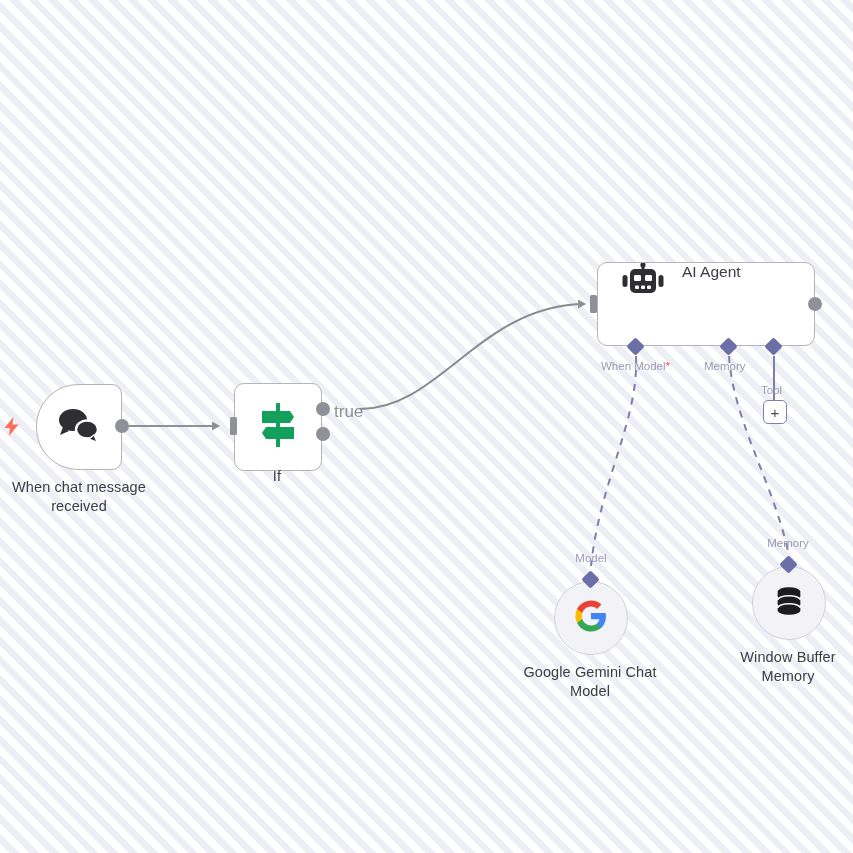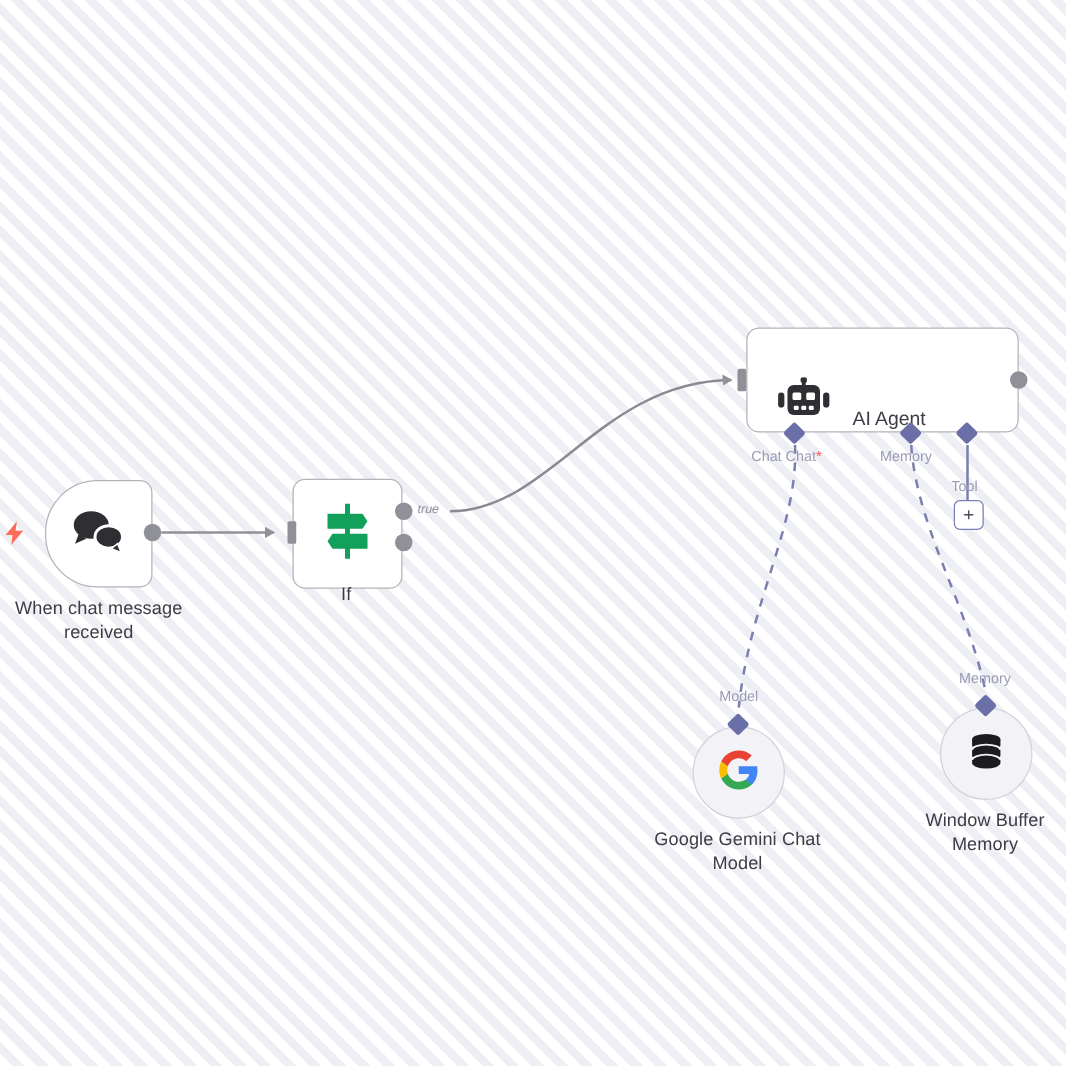--- a/index.html
+++ b/index.html
@@ -84,21 +84,21 @@
   }
 
   
   .wide-box {
     width: 218px;
     height: 84px;
     background: #ffffff;
     border: 1.6px solid #b3b3b8;
     border-radius: 10px;
     display: flex;
-    align-items: flex-end;
+    align-items: flex-start;
     padding-left: 24px;
     box-sizing: border-box;
     gap: 18px;
   }
 
   .wide-title {
     font-size: 15.5px;
     color: #3c3c47;
     font-weight: normal;
   }
@@ -147,24 +147,23 @@
     color: #9a9ab4;
     white-space: nowrap;
   }
 
   .req-star {
     color: #ff4d4d;
   }
 
   .edge-label {
     position: absolute;
-    font-size: 10px;
+    font-size: 17px;
     color: #8e8e99;
     white-space: nowrap;
-    font-style: italic;
   }
 
   .sub-edge-label {
     position: absolute;
     font-size: 11.5px;
     color: #9a9ab4;
     white-space: nowrap;
     text-align: center;
   }
 
@@ -272,21 +271,21 @@
           <rect x="19" y="22.5" width="4" height="3.5" rx="1" fill="#ffffff"></rect>
           <rect x="25" y="22.5" width="4" height="3.5" rx="1" fill="#ffffff"></rect>
         </svg>
       </span>
       <span class="wide-title">AI Agent</span>
     </div>
 
     <div class="port-dot" style="left:211px; top:35px;"></div>
 
     <div class="port-diamond" style="left:32px; top:78px;"></div>
-    <div class="port-label" style="left:4px; top:98px;"><span>Chat Chat</span><span class="req-star">*</span></div>
+    <div class="port-label" style="left:4px; top:98px;"><span>When Model</span><span class="req-star">*</span></div>
 
     <div class="port-diamond" style="left:125px; top:78px;"></div>
     <div class="port-label" style="left:107px; top:98px;">Memory</div>
 
     <div class="port-diamond" style="left:170px; top:78px;"></div>
     <div class="port-label" style="left:164px; top:98px;margin-top:24px;">Tool</div>
 
     <div class="plus-btn" style="left:166px; top:138px;">+</div>
   </div>
 

